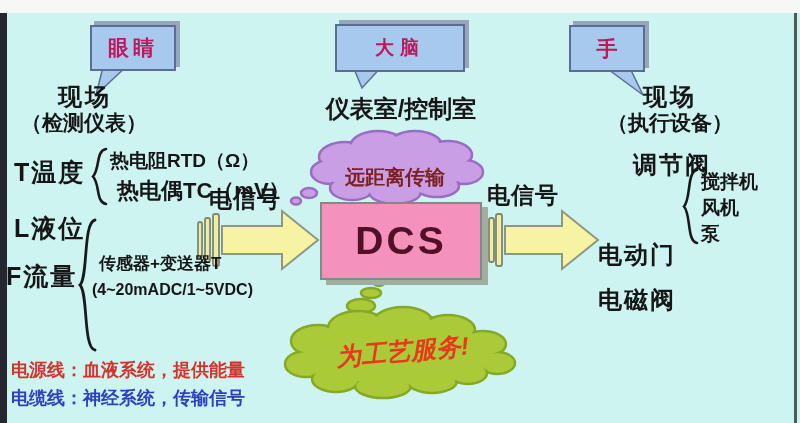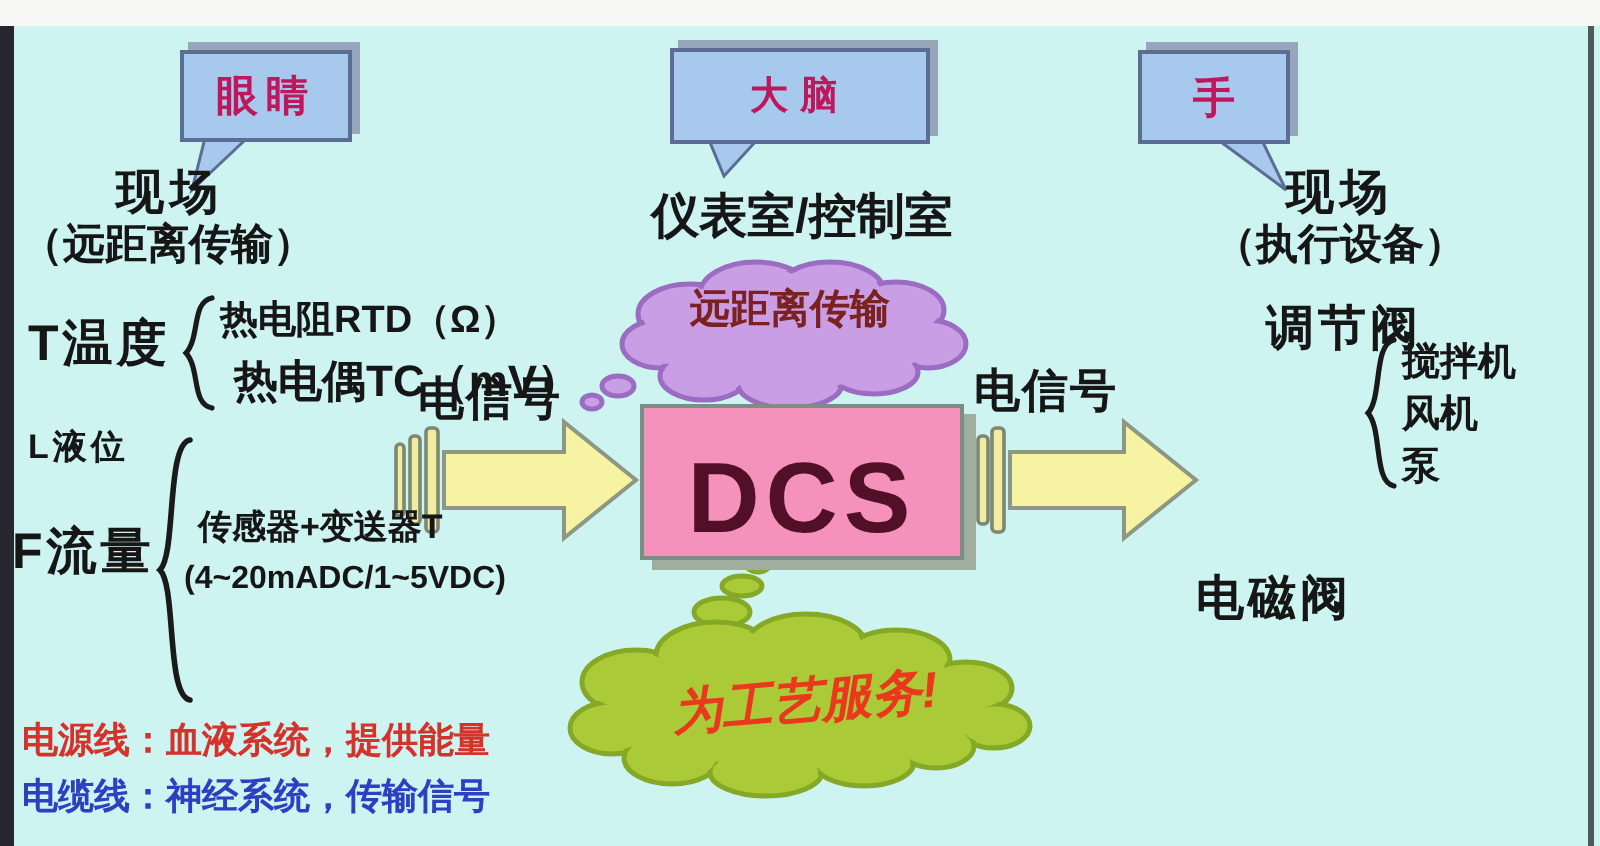--- a/index.html
+++ b/index.html
@@ -17,22 +17,22 @@
   }
   .ctr{text-align:center;}
   .bubble{
     position:absolute;display:flex;align-items:center;justify-content:center;
     background:#a8c9ee;border:2px solid #5c6d94;box-shadow:4px -4px 0 #97a6bb;
     color:#be185d;font-weight:bold;
   }
   .dcs-box{
     position:absolute;left:320px;top:202px;width:158px;height:74px;
     background:#f492bc;border:2px solid #7c8d86;box-shadow:6px 5px 0 #9fae9e;
-    display:flex;align-items:flex-end;justify-content:center;
-    color:#511027;font-size:50px;font-weight:bold;letter-spacing:3px;
+    display:flex;align-items:center;justify-content:center;
+    color:#511027;font-size:39px;font-weight:bold;letter-spacing:3px;
   }
   .cloud-txt-remote{color:#7c2121;font-size:20px;}
   .cloud-txt-service{color:#e8391d;font-size:25px;transform:rotate(-5deg);font-style:italic;}
   .legend-power{color:#d5322b;}
   .legend-cable{color:#2e3fc2;}
 </style>
 </head>
 <body>
 
 <div class="stage">
@@ -131,49 +131,50 @@
     <span>眼睛</span>
   </div>
   <div class="bubble" style="left:335px;top:24px;width:126px;height:44px;font-size:19px;letter-spacing:6px;">
     <span>大脑</span>
   </div>
   <div class="bubble" style="left:569px;top:25px;width:72px;height:43px;font-size:21px;">
     <span>手</span>
   </div>
 
   <div class="txt ctr" style="left:10px;top:84px;width:150px;font-size:24px;letter-spacing:3px;">现场</div>
-  <div class="txt ctr" style="left:0px;top:111px;width:168px;font-size:21px;">（远距离传输）</div>
+  <div class="txt ctr" style="left:0px;top:111px;width:168px;font-size:21px;">（检测仪表）</div>
 
   <div class="txt" style="left:14px;top:159px;font-size:25px;letter-spacing:2px;">T温度</div>
   <div class="txt" style="left:110px;top:151px;font-size:19px;">热电阻RTD（Ω）</div>
   <div class="txt" style="left:117px;top:179px;font-size:22px;">热电偶TC（mV）</div>
 
-  <div class="txt" style="left:14px;top:215px;font-size:17px;letter-spacing:2px;text-align:right;">L液位</div>
+  <div class="txt" style="left:14px;top:215px;font-size:25px;letter-spacing:2px;text-align:right;">L液位</div>
   <div class="txt" style="left:6px;top:263px;font-size:25px;letter-spacing:2px;">F流量</div>
 
   <div class="txt" style="left:99px;top:255px;font-size:17px;">传感器+变送器T</div>
   <div class="txt" style="left:92px;top:281px;font-size:16px;">(4~20mADC/1~5VDC)</div>
 
   <div class="txt ctr" style="left:312px;top:96px;width:178px;font-size:24px;">仪表室/控制室</div>
 
   <div class="txt" style="left:209px;top:187px;font-size:23px;letter-spacing:1px;">电信号</div>
   <div class="txt" style="left:487px;top:183px;font-size:23px;letter-spacing:1px;">电信号</div>
 
-  <div class="txt ctr cloud-txt-remote" style="left:333px;top:144px;width:124px;">远距离传输</div>
+  <div class="txt ctr cloud-txt-remote" style="left:333px;top:166px;width:124px;">远距离传输</div>
 
   <div class="dcs-box">
     <span>DCS</span>
   </div>
 
   <div class="txt ctr cloud-txt-service" style="left:325px;top:338px;width:155px;">为工艺服务!</div>
 
   <div class="txt ctr" style="left:602px;top:84px;width:136px;font-size:24px;letter-spacing:3px;">现场</div>
   <div class="txt ctr" style="left:592px;top:111px;width:156px;font-size:21px;">（执行设备）</div>
 
   <div class="txt" style="left:599px;top:152px;font-size:24px;letter-spacing:2px;margin-left:34px;">调节阀</div>
+  <div class="txt" style="left:598px;top:242px;font-size:24px;letter-spacing:2px;">电动门</div>
   <div class="txt" style="left:598px;top:287px;font-size:24px;letter-spacing:2px;">电磁阀</div>
 
   <div class="txt" style="left:701px;top:172px;font-size:19px;">搅拌机</div>
   <div class="txt" style="left:701px;top:198px;font-size:19px;">风机</div>
   <div class="txt" style="left:701px;top:224px;font-size:19px;">泵</div>
 
   <div class="txt legend-power" style="left:11px;top:361px;font-size:18px;">电源线：血液系统，提供能量</div>
   <div class="txt legend-cable" style="left:11px;top:389px;font-size:18px;">电缆线：神经系统，传输信号</div>
 
 </div>

